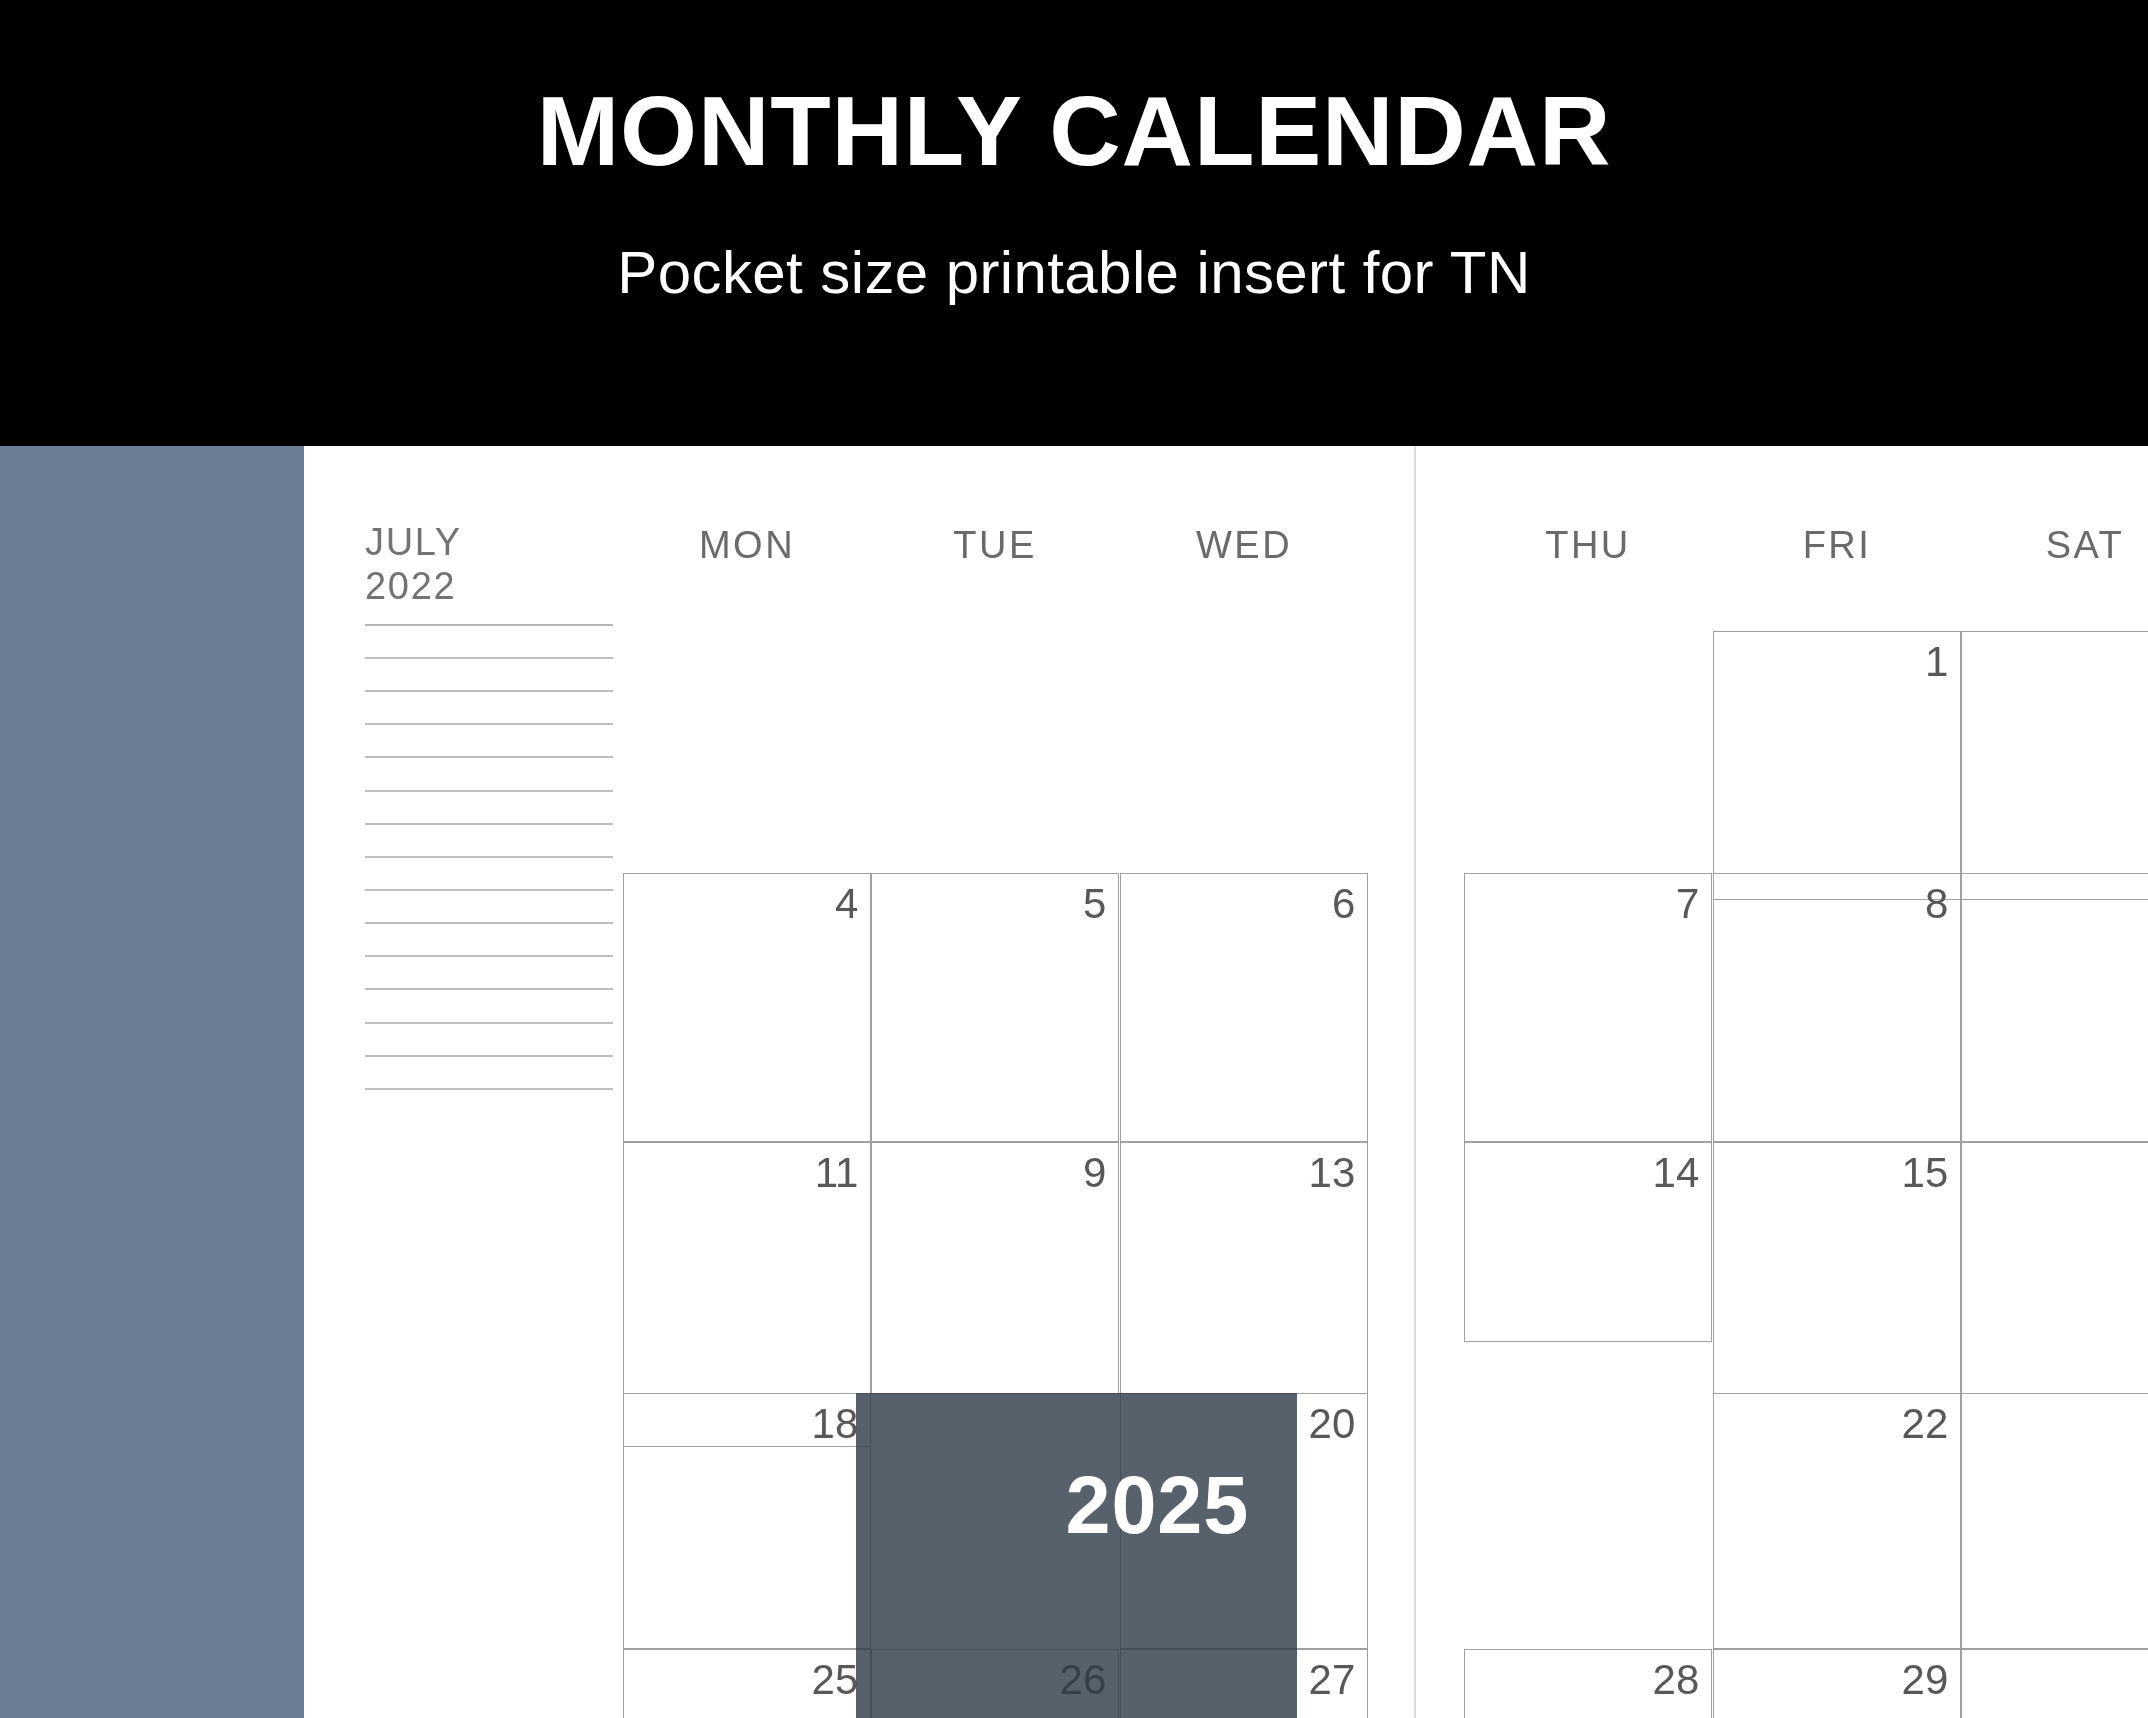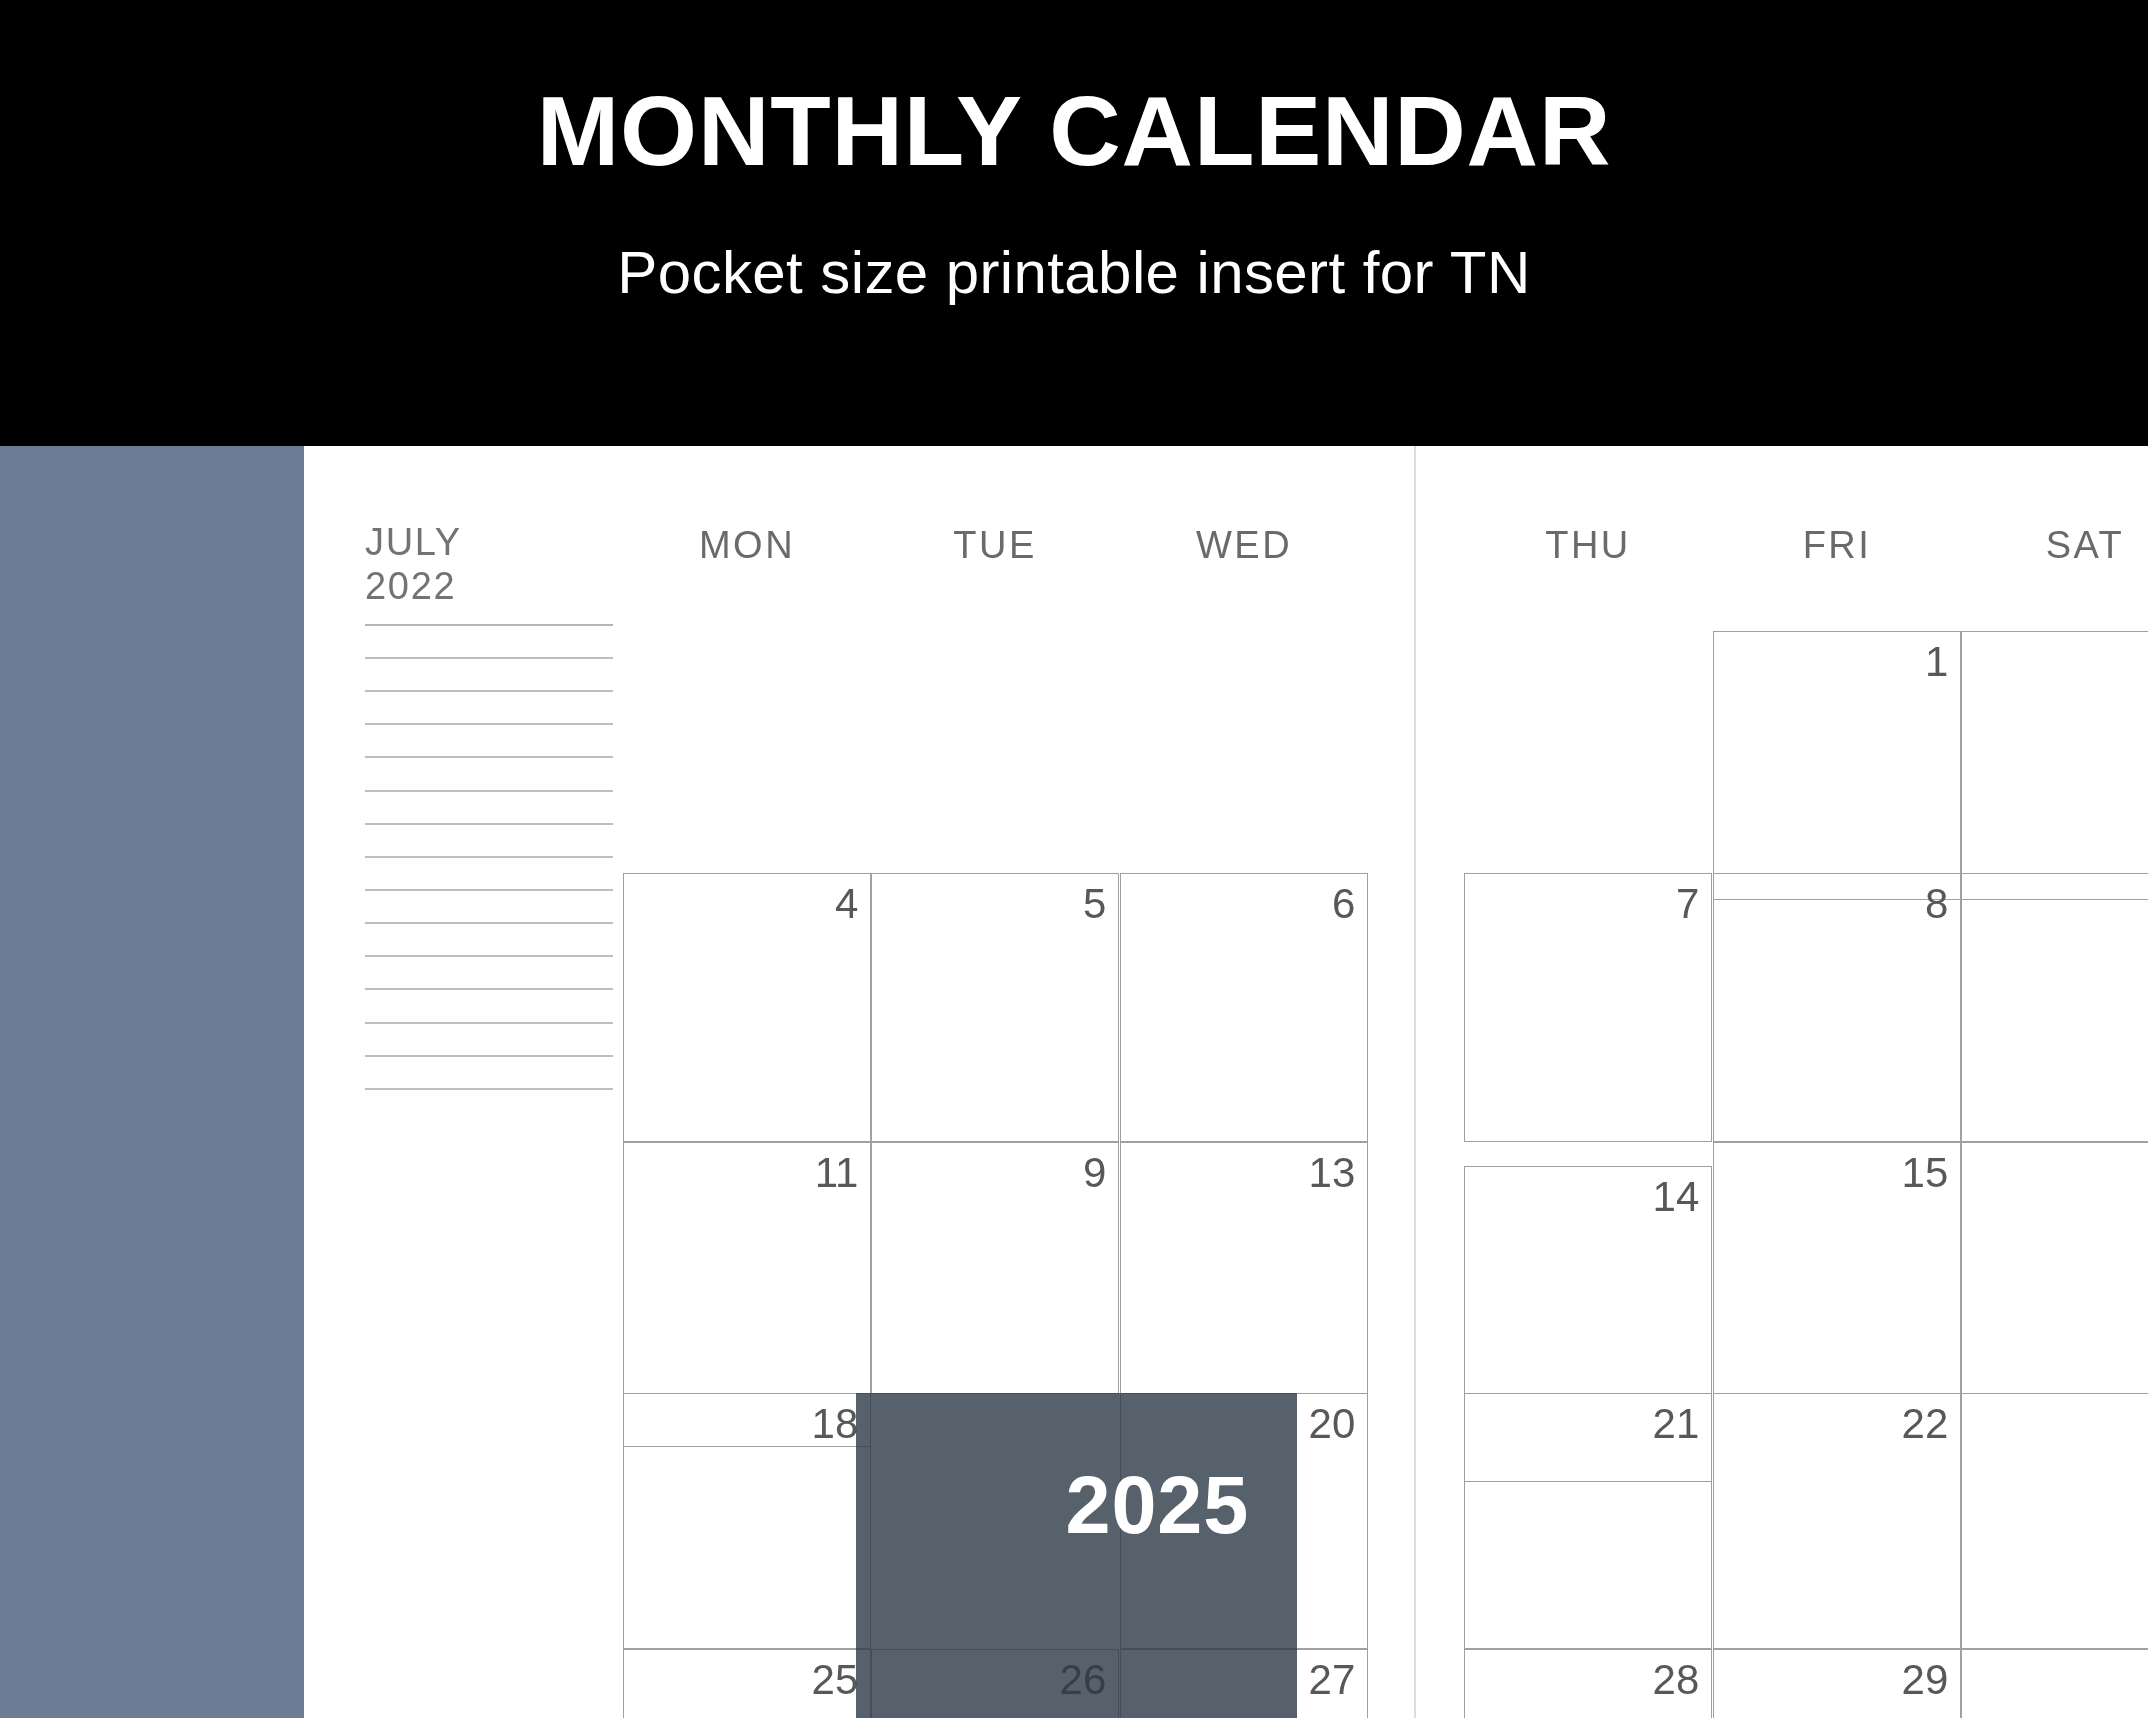--- a/index.html
+++ b/index.html
@@ -229,39 +229,36 @@
 
   <div class="cell" style="left:319px;top:696px;width:248px;height:305px;">
     <span class="daynum">11</span>
   </div>
   <div class="cell" style="left:567px;top:696px;width:248px;height:252px;">
     <span class="daynum">9</span>
   </div>
   <div class="cell" style="left:816px;top:696px;width:248px;height:252px;">
     <span class="daynum">13</span>
   </div>
-  <div class="cell" style="left:1160px;top:720px;width:248px;height:316px;padding-left:35px;">
+  <div class="cell" style="left:1160px;top:696px;width:248px;height:200px;padding-left:35px;">
     <span class="daynum">14</span>
   </div>
   <div class="cell" style="left:1409px;top:696px;width:248px;height:252px;">
     <span class="daynum">15</span>
   </div>
   <div class="cell" style="left:1657px;top:696px;width:248px;height:252px;">
     <span class="daynum"></span>
   </div>
 
   <div class="cell" style="left:319px;top:947px;width:248px;height:256px;">
     <span class="daynum">18</span>
   </div>
   <div class="cell" style="left:816px;top:947px;width:248px;height:256px;">
     <span class="daynum">20</span>
   </div>
-  <div class="cell" style="left:1160px;top:947px;width:248px;height:256px;">
-    <span class="daynum">21</span>
-  </div>
   <div class="cell" style="left:1409px;top:947px;width:248px;height:256px;">
     <span class="daynum">22</span>
   </div>
   <div class="cell" style="left:1657px;top:947px;width:248px;height:256px;">
     <span class="daynum"></span>
   </div>
 
   <div class="cell" style="left:319px;top:1203px;width:248px;height:256px;">
     <span class="daynum">25</span>
   </div>

